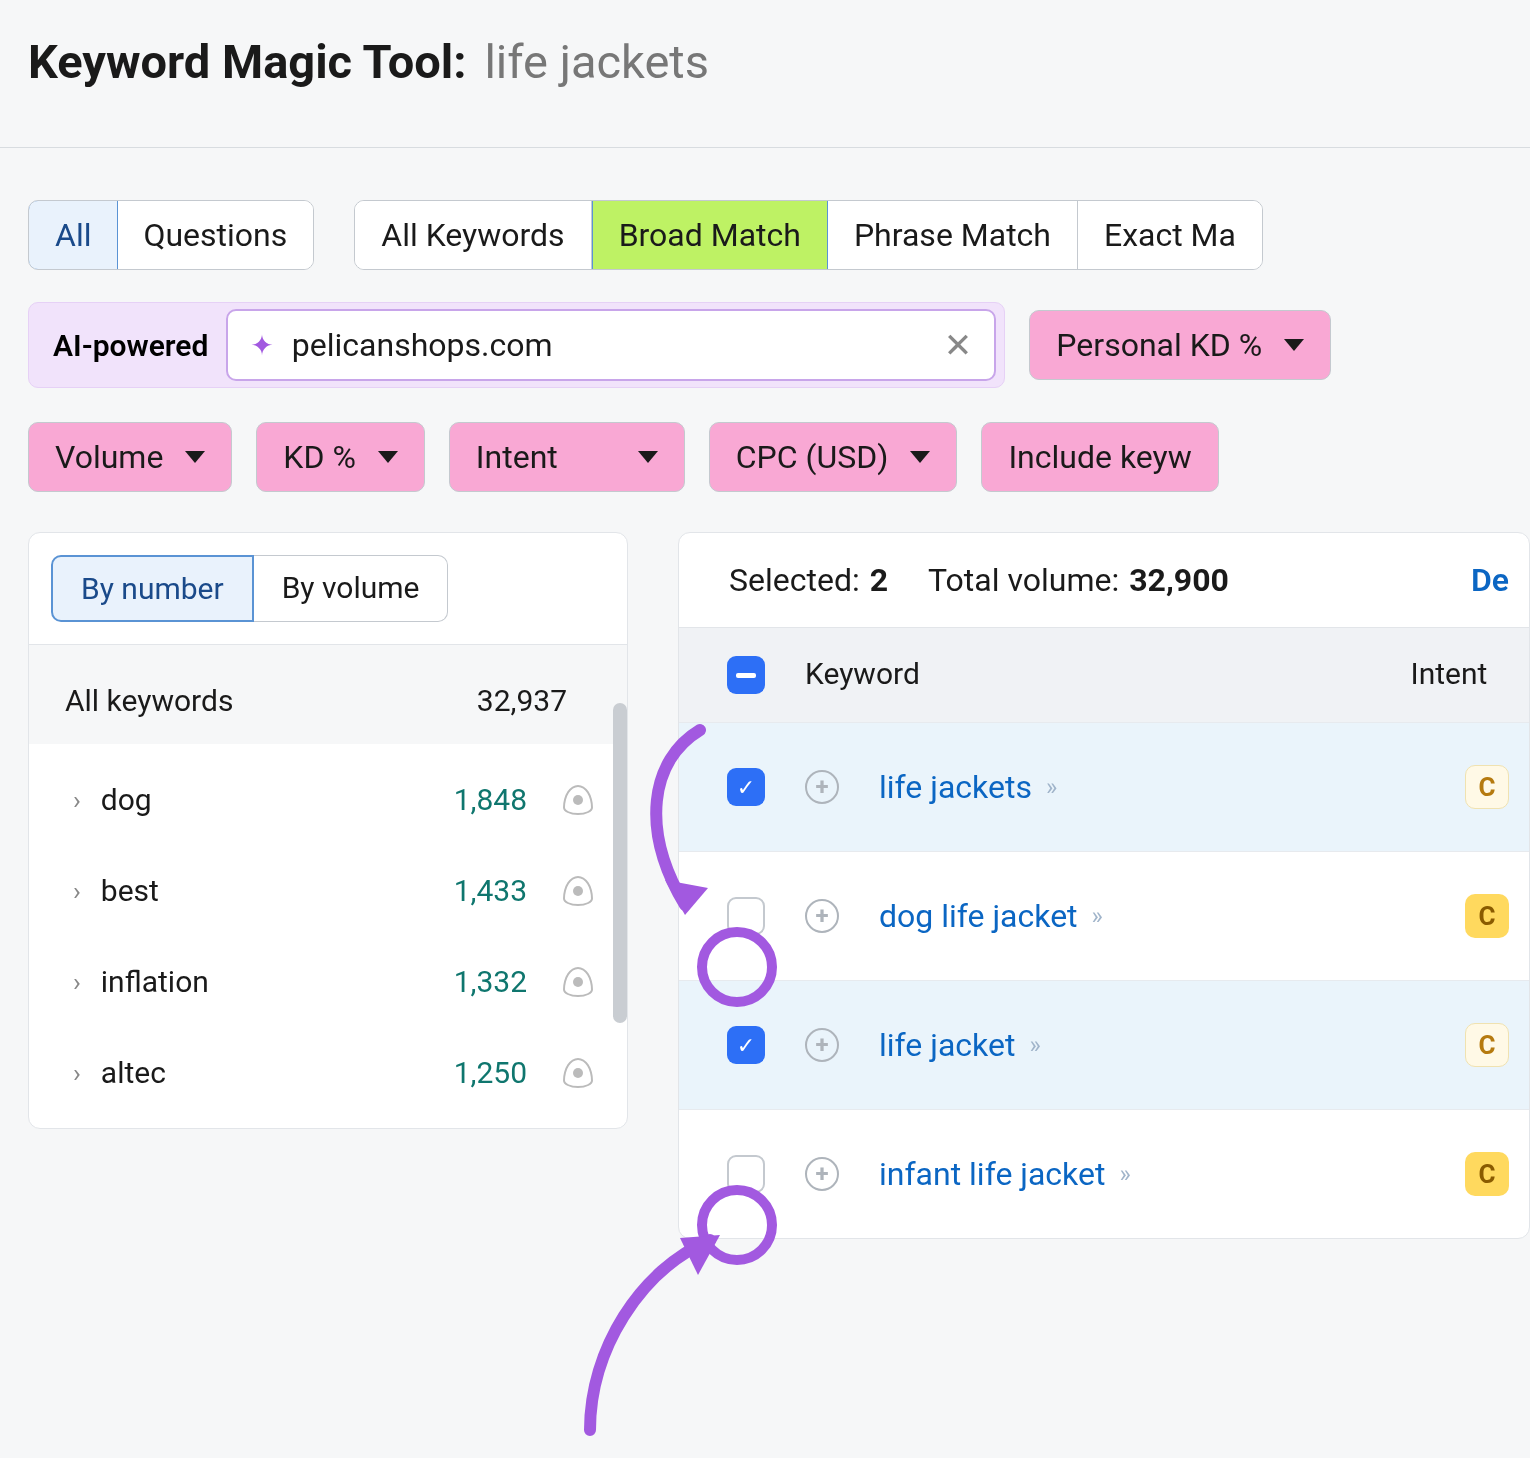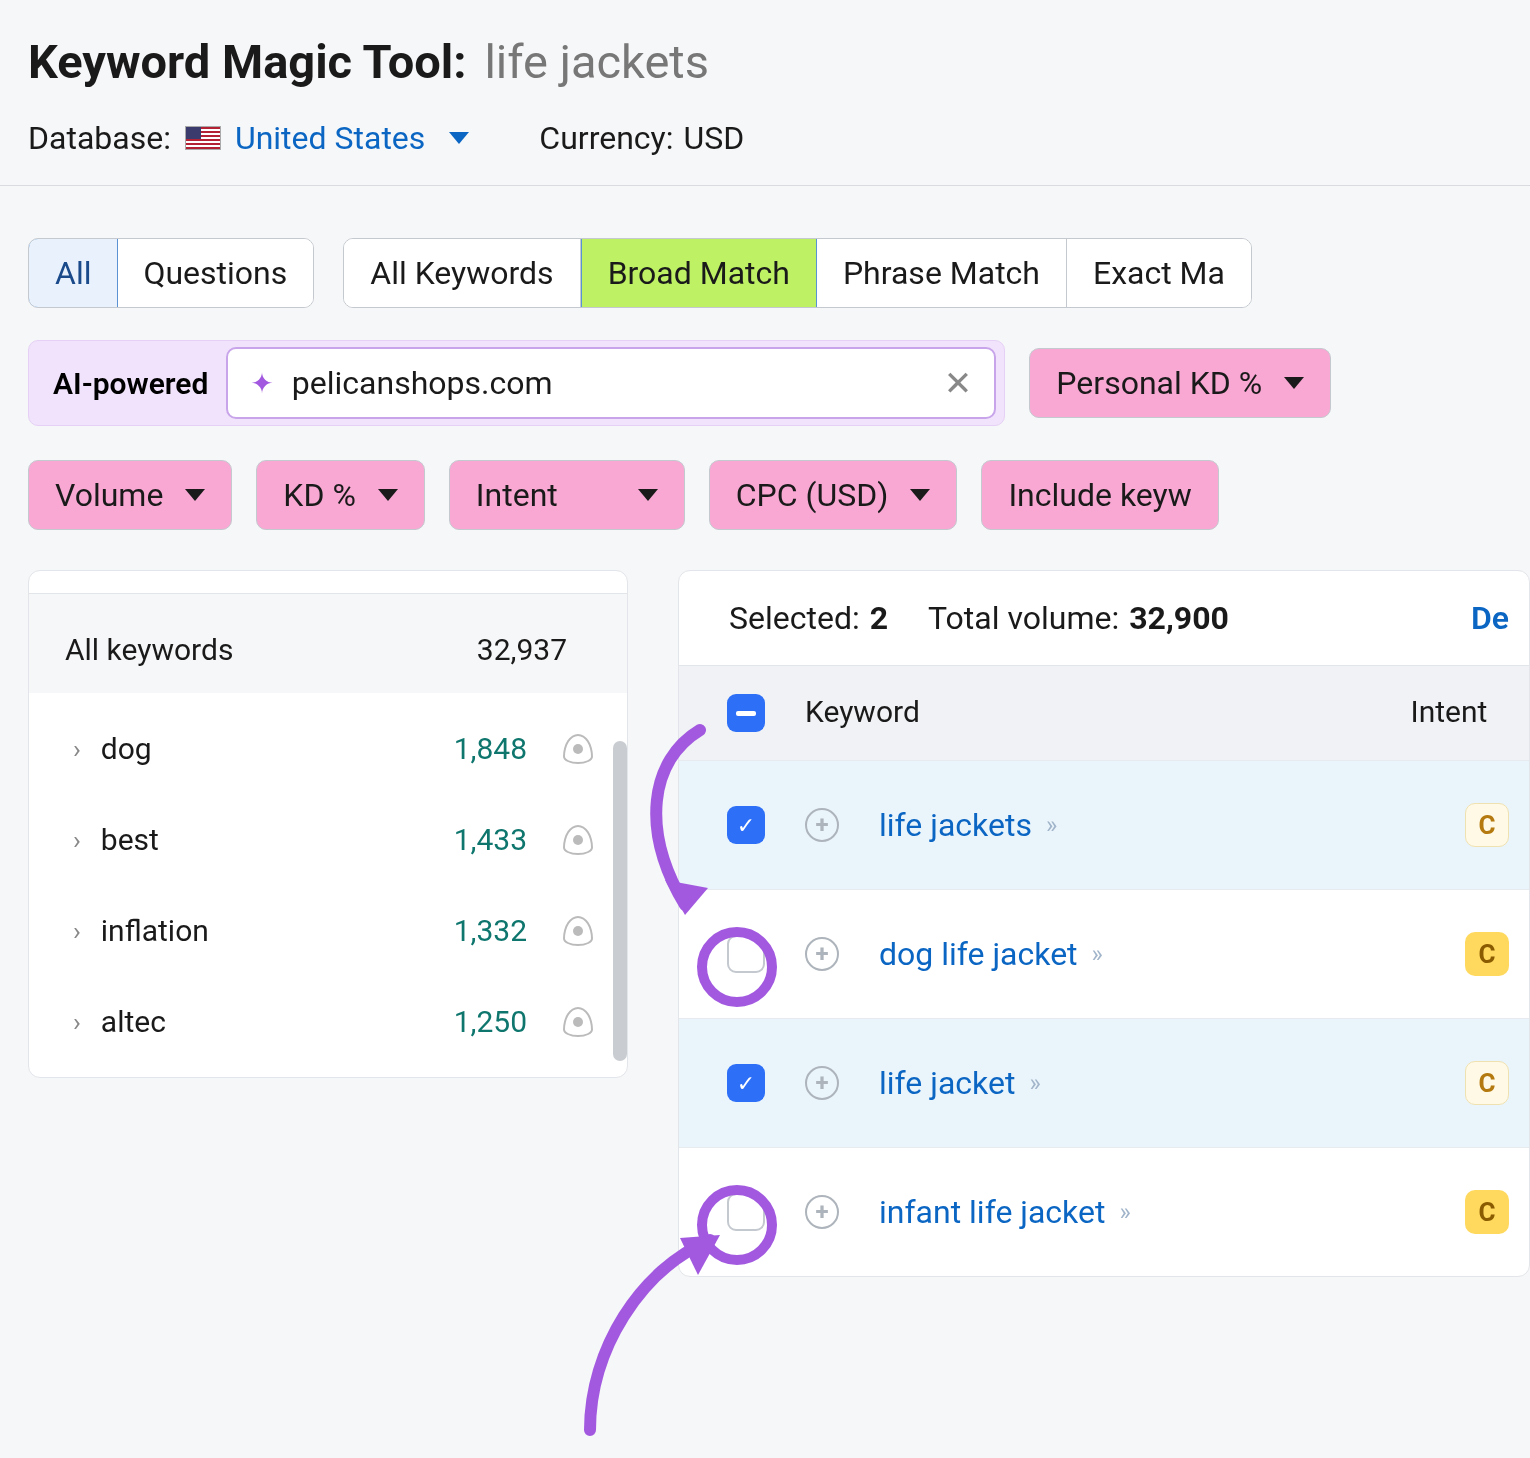--- a/index.html
+++ b/index.html
@@ -81,21 +81,21 @@
     border-top: 12px solid #1a1a1a;
     display:inline-block;
   }
 
   
   .filters {
     padding: 52px 28px 10px 28px;
   }
   .pill-row {
     display: flex;
-    gap: 29px;
+    gap: 40px;
     margin-bottom: 32px;
     flex-wrap: nowrap;
   }
   .seggroup {
     display:flex;
     border: 1px solid #c4c9cf;
     border-radius: 10px;
     overflow:hidden;
     background:#fff;
   }
@@ -334,32 +334,20 @@
   .anno-svg { position:absolute; pointer-events:none; }
 </style>
 </head>
 <body>
 
 <div class="header">
   <div class="title-row">
     <span class="title-static">Keyword Magic Tool:</span>
     <span class="title-query">life jackets</span>
   </div>
-  <div class="meta-row">
-    <div style="display:flex;align-items:center;gap:14px;">
-      <span class="meta-label">Database:</span>
-      <span class="flag"></span>
-      <span class="db-link">United States</span>
-      <span class="chev-down"></span>
-    </div>
-    <div style="display:flex;gap:10px;">
-      <span>Currency:</span>
-      <span>USD</span>
-    </div>
-  </div>
 </div>
 
 <div class="filters">
   <div class="pill-row">
     <div class="seggroup">
       <div class="seg active">All</div>
       <div class="seg">Questions</div>
     </div>
     <div class="seggroup">
       <div class="seg">All Keywords</div>
@@ -403,20 +391,24 @@
     </div>
     <div class="dropdown-pill">
       <span>Include keyw</span>
     </div>
   </div>
 </div>
 
 <div class="content">
 
   <div class="sidebar">
+    <div class="side-tabs">
+      <div class="side-tab first">By number</div>
+      <div class="side-tab second">By volume</div>
+    </div>
     <div class="side-head">
       <span>All keywords</span>
       <span>32,937</span>
     </div>
     <div class="side-list">
       <div class="side-item">
         <span class="chev-right">›</span>
         <span class="si-name">dog</span>
         <span class="si-count">1,848</span>
         <span class="eye"></span>

